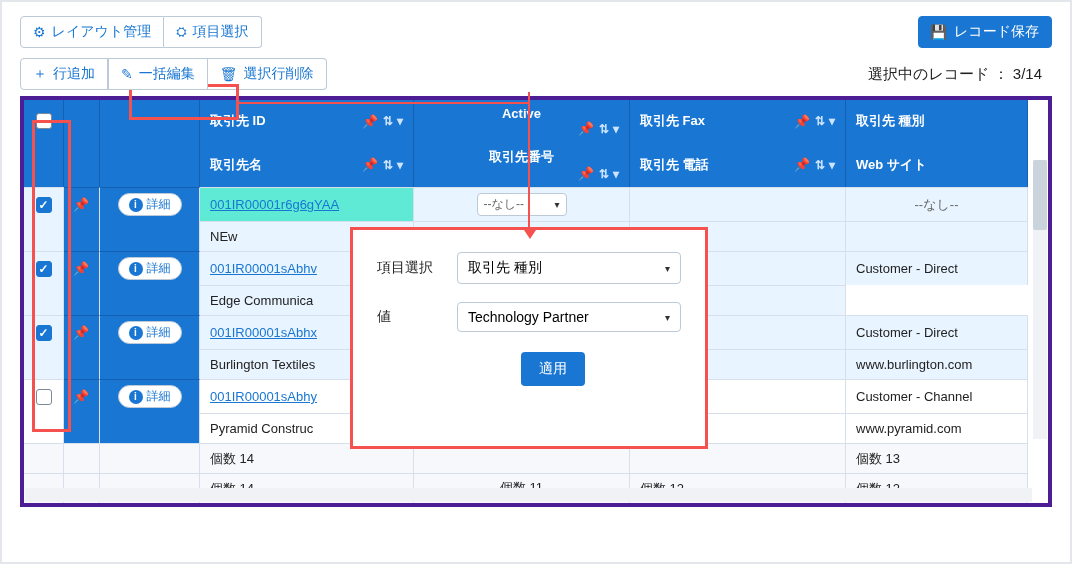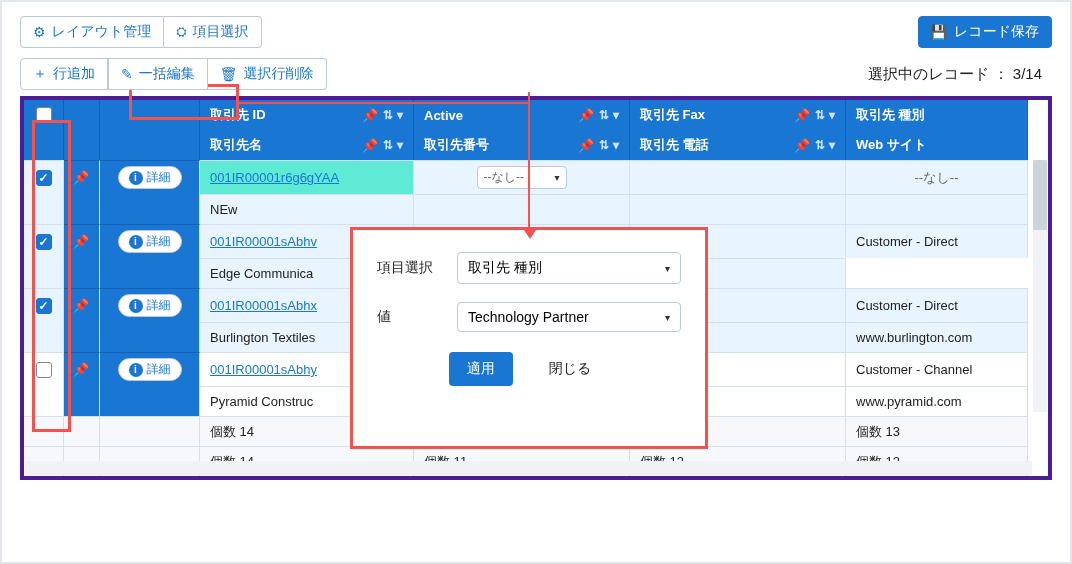--- a/index.html
+++ b/index.html
@@ -42,21 +42,21 @@
   }
   .chkbox.checked { background:#1976d2; border-color:#1976d2; color:#fff; }
   .chkbox.checked::after { content:"✓"; font-size:12px; font-weight:bold; }
   .pin-icon { color:#cde4ff; font-size:13px; }
   .pin-icon.light { color:#4b87c8; }
   .row { display:flex; }
   .w-chk { width:40px; justify-content:center; }
   .w-pin { width:36px; justify-content:center; background:#1976d2 !important; color:#fff !important; border-top-color:#1560b0 !important;}
   .w-detail { width:100px; justify-content:center; background:#1976d2 !important; border-top-color:#1560b0 !important;}
   .w-c1 { width:214px; }
-  .w-c2 { width:216px; }
+  .w-c2 { width:216px;flex-direction:column; }
   .w-c3 { width:216px; }
   .w-c4 { width:182px; }
   .detail-btn {
     display:inline-flex; align-items:center; gap:4px; background:#fff; border:1px solid #bcc9d6;
     border-radius:12px; padding:2px 10px; color:#1976d2; font-size:12px; cursor:pointer;
   }
   .detail-btn .info-icon {
     width:14px; height:14px; border-radius:50%; background:#1976d2; color:#fff;
     display:inline-flex; align-items:center; justify-content:center; font-size:10px; font-weight:bold;
   }
@@ -74,21 +74,21 @@
     box-shadow:none;
   }
   .dlg-row { display:flex; align-items:center; gap:14px; margin-bottom:18px; }
   .dlg-label { width:66px; font-size:14px; color:#222; }
   .dlg-select {
     flex:1; border:1px solid #bcc9d6; border-radius:4px; padding:6px 10px; font-size:14px;
     display:flex; align-items:center; justify-content:space-between; background:#fff; cursor:pointer;
   }
   .dlg-actions { display:flex; gap:18px; justify-content:center; margin-top:20px; }
   .dlg-btn {
-    padding:8px 18px; border-radius:4px; font-size:14px; cursor:pointer; border:none;
+    padding:8px 18px; border-radius:4px; font-size:14px; cursor:pointer; border:none;margin-left:48px;
   }
   .dlg-btn.apply { background:#1976d2; color:#fff; }
   .dlg-btn.close { background:#fff; color:#222; }
   .arrow-line {
     position:absolute; left:526px; top:90px; width:2px; height:137px; background:#f5514e; z-index:25;
   }
   .arrow-head {
     position:absolute; left:520px; top:225px; width:0; height:0; z-index:26;
     border-left:8px solid transparent; border-right:8px solid transparent; border-top:12px solid #f5514e;
   }
@@ -367,17 +367,16 @@
     </div>
     <div class="dlg-row">
       <div class="dlg-label">値</div>
       <div class="dlg-select">
         <span>Technology Partner</span>
         <span class="caret">▾</span>
       </div>
     </div>
     <div class="dlg-actions">
       <button class="dlg-btn apply">適用</button>
-      <button class="dlg-btn close">閉じる</button>
     </div>
   </div>
 
 </div>
 
 </body></html>

